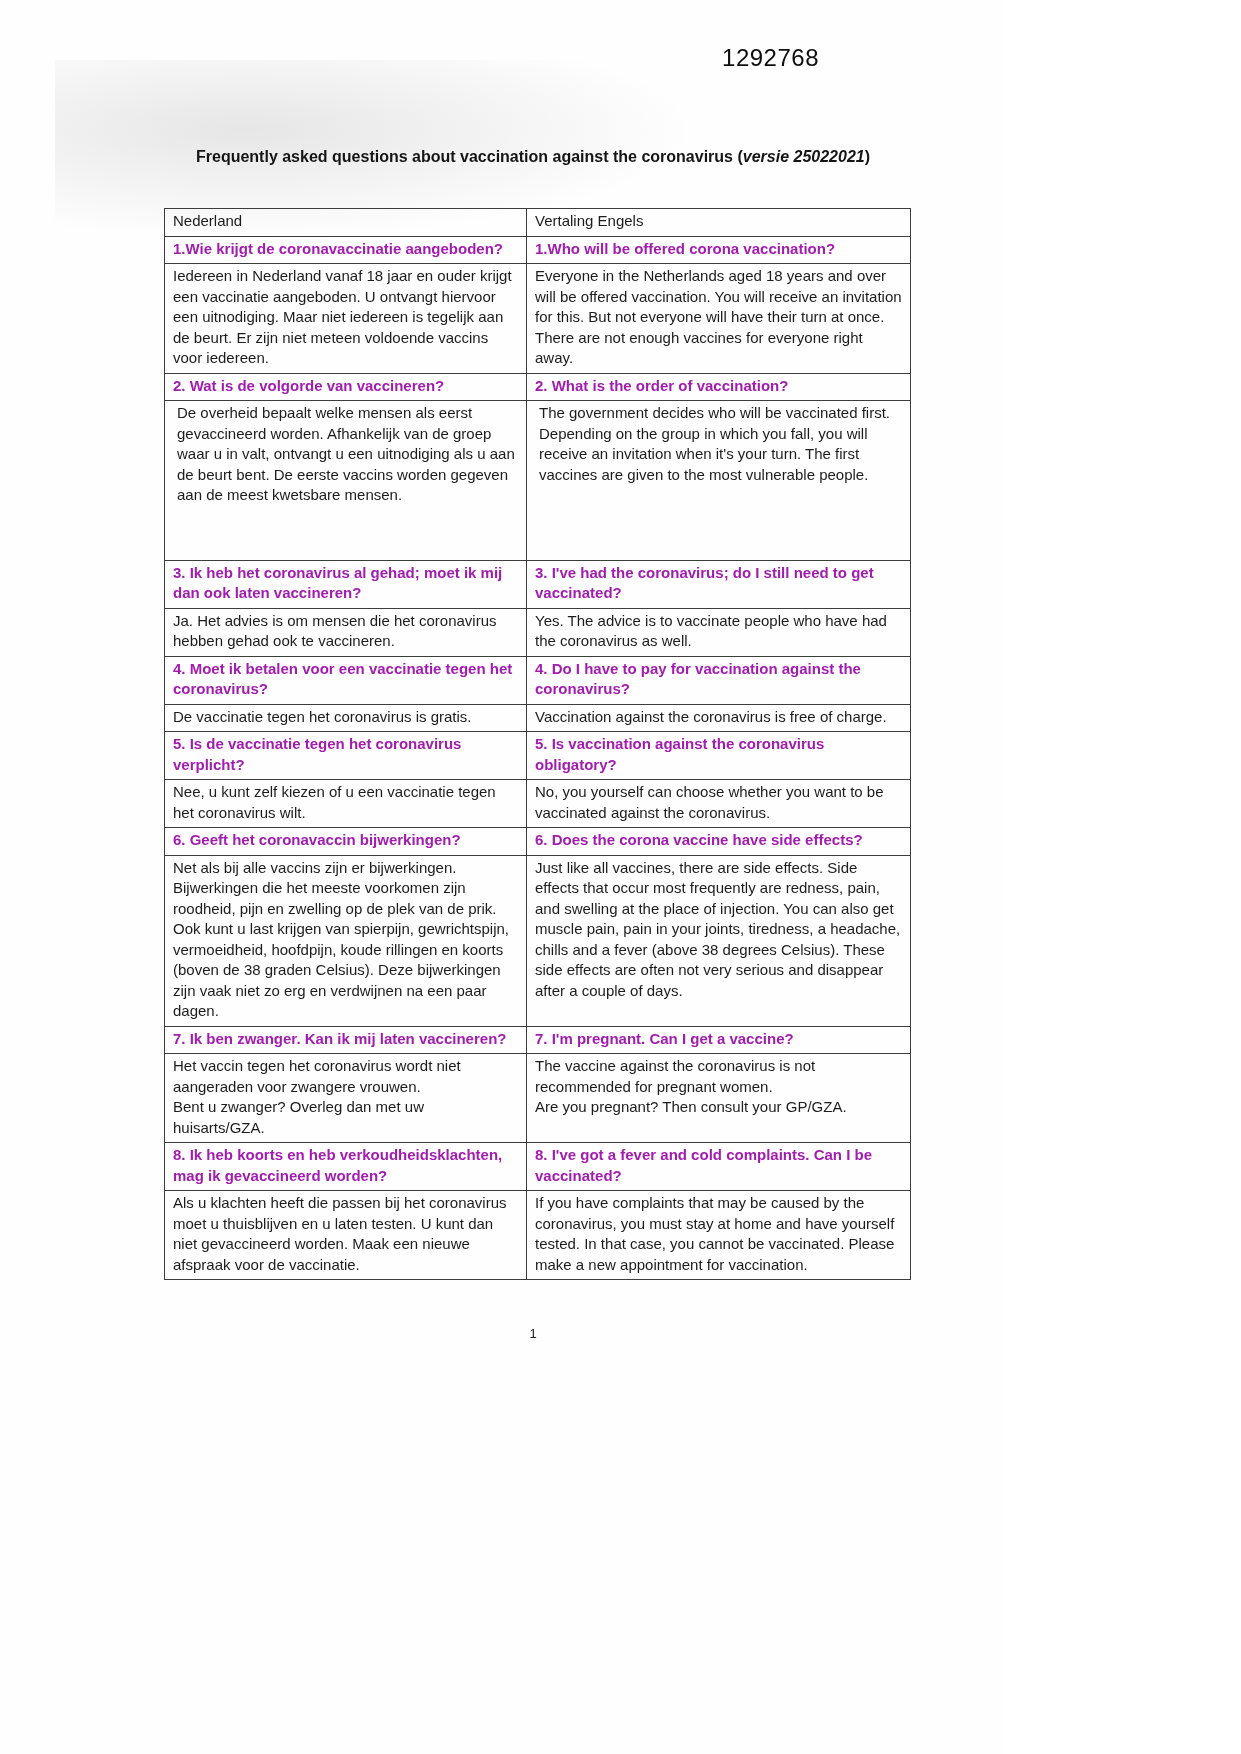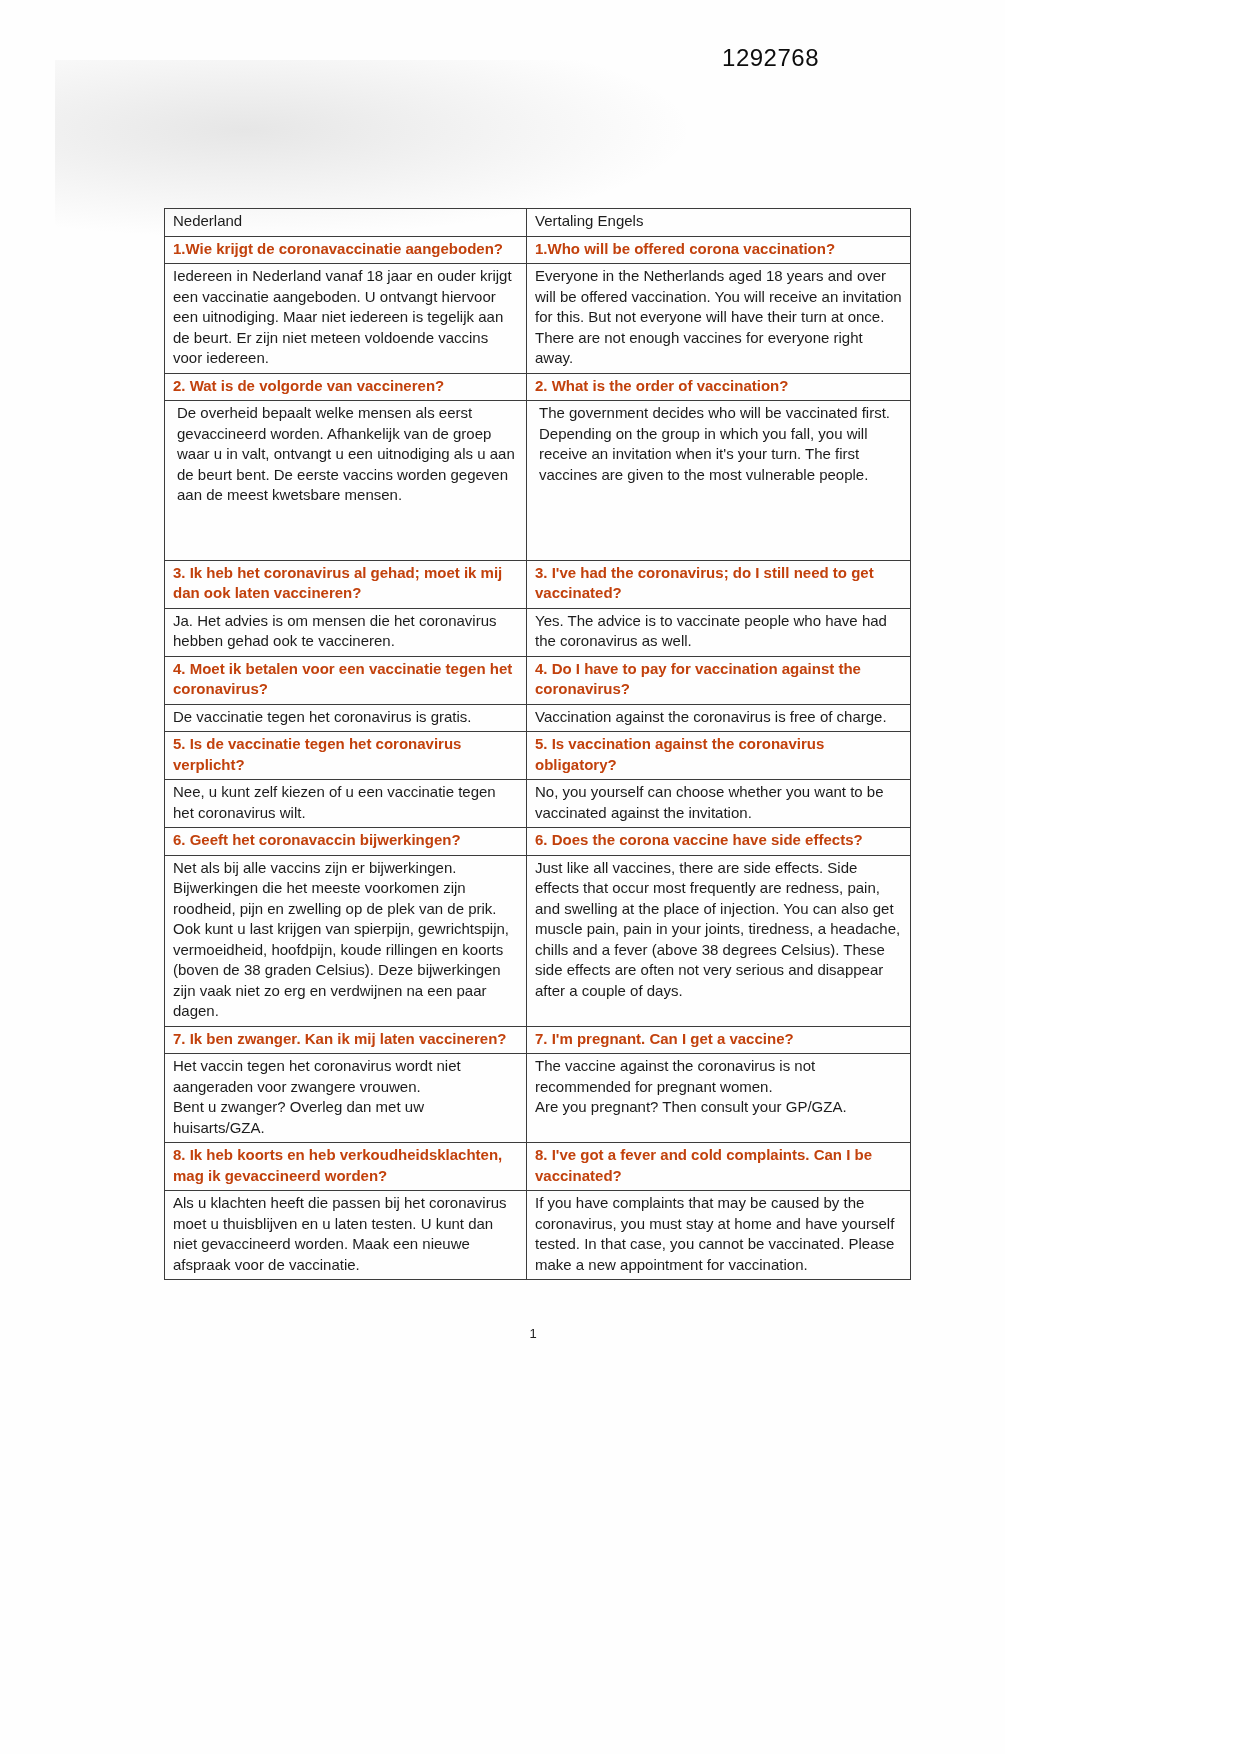--- a/index.html
+++ b/index.html
@@ -50,40 +50,41 @@
   table.faq col.col-nl { width: 362px; }
   table.faq col.col-en { width: 384px; }
   table.faq td {
     border: 1px solid #3c3c3c;
     vertical-align: top;
     padding: 2px 8px 4px 8px;
     line-height: 20.5px;
     white-space: pre-line;
     color: #1c1c1c;
   }
-  table.faq tr.q td { font-weight: bold; color: #c2410c; }
+  table.faq tr.q td { font-weight: bold; color: #a21caf; }
   table.faq td.spacious { padding-bottom: 54px; padding-left: 12px; }
   .page-number {
     position: absolute;
     top: 1326px; left: 160px;
     width: 746px;
     text-align: center;
     font-size: 13px;
     color: #222;
   }
 </style>
 </head>
 <body>
 
 <div class="page">
 
   <div class="scan-shadow"></div>
 
   <div class="doc-number">1292768</div>
 
+  <div class="doc-title"><span>Frequently asked questions about vaccination against the coronavirus (</span><span class="version">versie 25022021</span><span>)</span></div>
 
   <table class="faq">
     <colgroup>
         <col class="col-nl">
         <col class="col-en">
       </colgroup>
     <tbody>
       <tr>
         <td>Nederland</td>
         <td>Vertaling Engels</td>
@@ -124,21 +125,21 @@
         <td>De vaccinatie tegen het coronavirus is gratis.</td>
         <td>Vaccination against the coronavirus is free of charge.</td>
       </tr>
 
       <tr class="q">
         <td>5. Is de vaccinatie tegen het coronavirus verplicht?</td>
         <td>5. Is vaccination against the coronavirus obligatory?</td>
       </tr>
       <tr class="a">
         <td>Nee, u kunt zelf kiezen of u een vaccinatie tegen het coronavirus wilt.</td>
-        <td>No, you yourself can choose whether you want to be vaccinated against the invitation.</td>
+        <td>No, you yourself can choose whether you want to be vaccinated against the coronavirus.</td>
       </tr>
 
       <tr class="q">
         <td>6.  Geeft het coronavaccin bijwerkingen?</td>
         <td>6.  Does the corona vaccine have side effects?</td>
       </tr>
       <tr class="a">
         <td>Net als bij alle vaccins zijn er bijwerkingen. Bijwerkingen die het meeste voorkomen zijn roodheid, pijn en zwelling op de plek van de prik. Ook kunt u last krijgen van spierpijn, gewrichtspijn, vermoeidheid, hoofdpijn, koude rillingen en koorts (boven de 38 graden Celsius). Deze bijwerkingen zijn vaak niet zo erg en verdwijnen na een paar dagen.</td>
         <td>Just like all vaccines, there are side effects. Side effects that occur most frequently are redness, pain, and swelling at the place of injection. You can also get muscle pain, pain in your joints, tiredness, a headache, chills and a fever (above 38 degrees Celsius). These side effects are often not very serious and disappear after a couple of days.</td>
       </tr>

